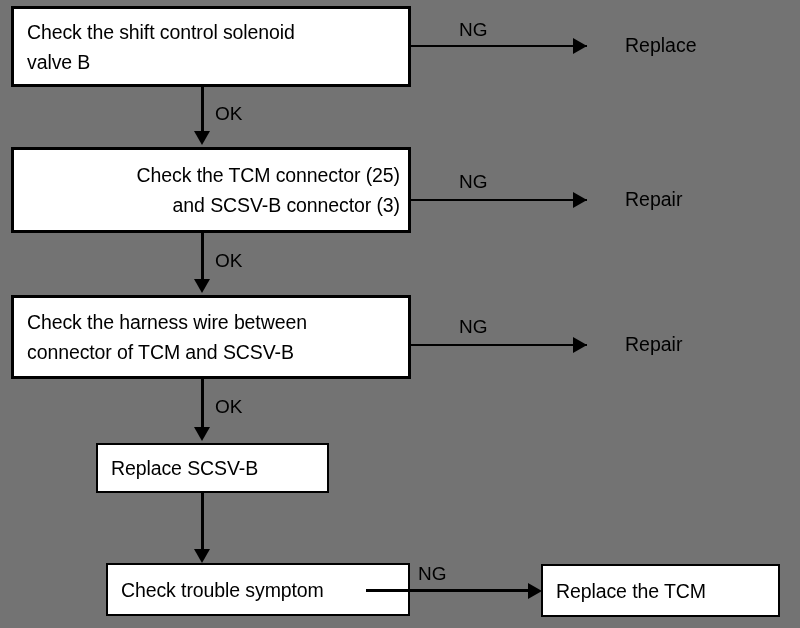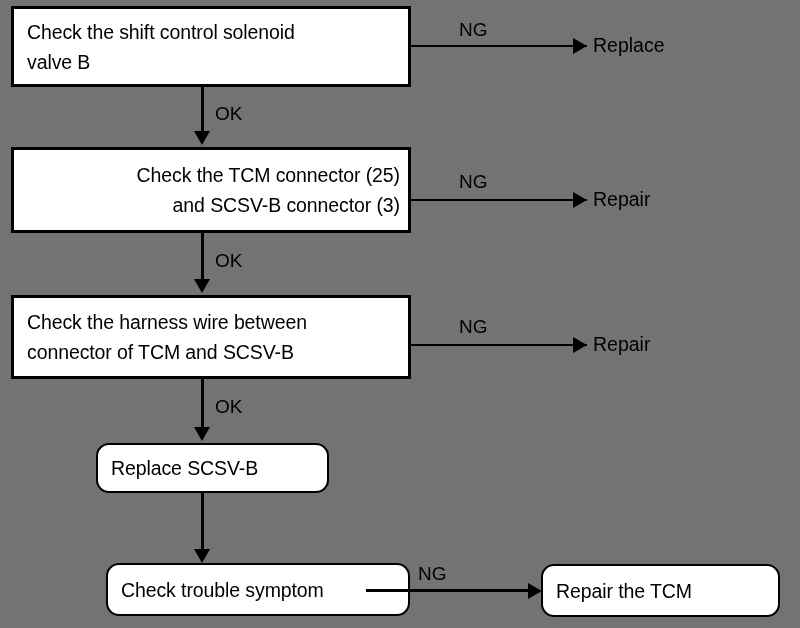--- a/index.html
+++ b/index.html
@@ -20,21 +20,20 @@
     position: absolute;
     box-sizing: border-box;
     border: 3px solid #000000;
     background: #ffffff;
     display: flex;
     flex-direction: column;
     justify-content: center;
   }
   .box.thin {
     border-width: 2px;
-    border-radius: 13px;
   }
   .box-text {
     padding-left: 13px;
     padding-right: 8px;
     font-size: 19.5px;
     line-height: 30px;
     letter-spacing: -0.1px;
     white-space: pre;
   }
   .line-v {
@@ -70,20 +69,21 @@
     position: absolute;
     font-size: 19px;
     line-height: 1;
     white-space: pre;
   }
   .plain-text {
     position: absolute;
     font-size: 19.5px;
     line-height: 1;
     white-space: pre;
+    margin-left: 32px;
   }
 </style>
 </head>
 <body>
 
 <div id="canvas">
 
   <div class="box" style="left:11px; top:6px; width:400px; height:81px;">
     <div class="box-text">Check the shift control solenoid</div>
     <div class="box-text">valve B</div>
@@ -135,16 +135,16 @@
 
   <div class="box thin" style="left:62px; top:563px; width:304px; height:53px;margin-left:44px;">
     <div class="box-text">Check trouble symptom</div>
   </div>
 
   <div class="line-h" style="left:366px; top:589px; width:167px;"></div>
   <div class="arrow-right" style="left:528px; top:583px;"></div>
   <div class="edge-label" style="left:418px; top:564px;">NG</div>
 
   <div class="box thin" style="left:541px; top:564px; width:239px; height:53px;">
-    <div class="box-text">Repair the TCM</div>
+    <div class="box-text">Replace the TCM</div>
   </div>
 
 </div>
 
 </body></html>

